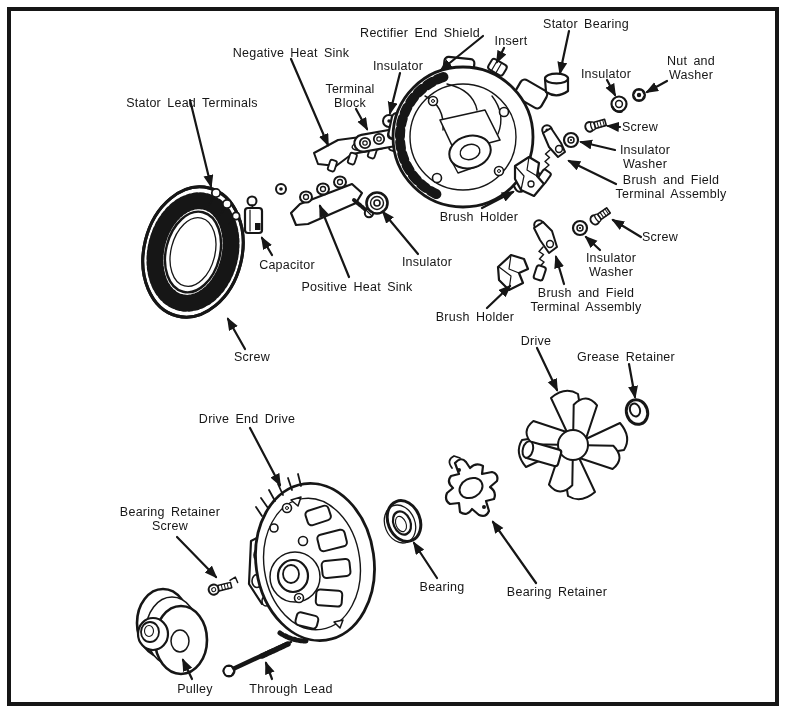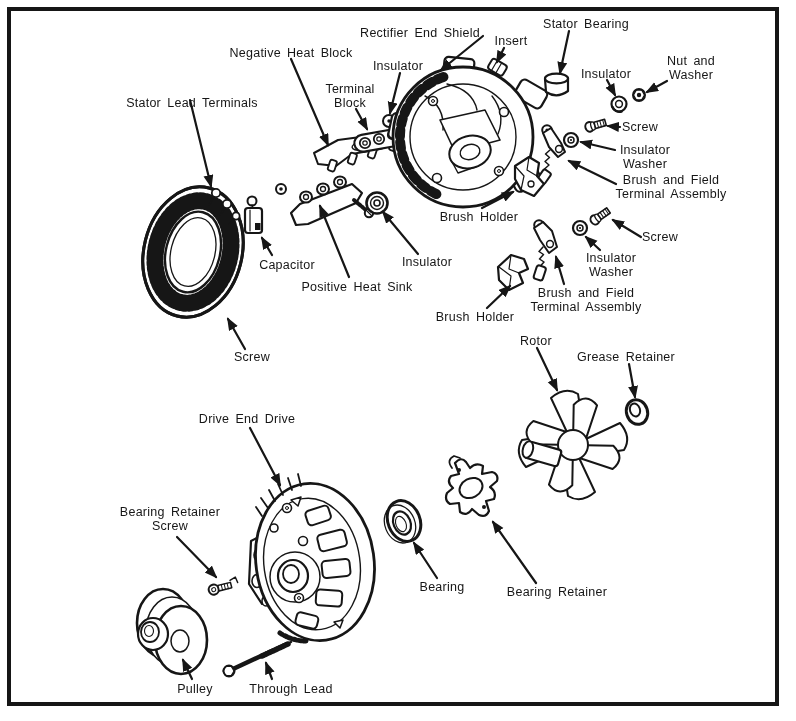--- a/index.html
+++ b/index.html
@@ -313,21 +313,21 @@
       <line x1="536" y1="583" x2="493" y2="522" marker-end="url(#ah)"></line>
       <line x1="192" y1="679" x2="183" y2="660" marker-end="url(#ah)"></line>
       <line x1="272" y1="679" x2="266" y2="663" marker-end="url(#ah)"></line>
     </g>
   </g>
 </svg>
 
 <div class="lbl" style="left:420px;top:26px">Rectifier End Shield</div>
 <div class="lbl" style="left:586px;top:17px">Stator Bearing</div>
 <div class="lbl" style="left:511px;top:34px">Insert</div>
-<div class="lbl" style="left:291px;top:46px">Negative Heat Block</div>
+<div class="lbl" style="left:291px;top:46px">Negative Heat Sink</div>
 <div class="lbl" style="left:398px;top:59px">Insulator</div>
 <div class="lbl" style="left:691px;top:54px">Nut and
 Washer</div>
 <div class="lbl" style="left:606px;top:67px">Insulator</div>
 <div class="lbl" style="left:350px;top:82px">Terminal
 Block</div>
 <div class="lbl" style="left:192px;top:96px">Stator Lead Terminals</div>
 <div class="lbl" style="left:640px;top:120px">Screw</div>
 <div class="lbl" style="left:645px;top:143px">Insulator
 Washer</div>
@@ -336,21 +336,21 @@
 <div class="lbl" style="left:479px;top:210px">Brush Holder</div>
 <div class="lbl" style="left:660px;top:230px">Screw</div>
 <div class="lbl" style="left:427px;top:255px">Insulator</div>
 <div class="lbl" style="left:287px;top:258px">Capacitor</div>
 <div class="lbl" style="left:611px;top:251px">Insulator
 Washer</div>
 <div class="lbl" style="left:357px;top:280px">Positive Heat Sink</div>
 <div class="lbl" style="left:586px;top:286px">Brush and Field
 Terminal Assembly</div>
 <div class="lbl" style="left:475px;top:310px">Brush Holder</div>
-<div class="lbl" style="left:536px;top:334px">Rotor</div>
+<div class="lbl" style="left:536px;top:334px">Drive</div>
 <div class="lbl" style="left:626px;top:350px">Grease Retainer</div>
 <div class="lbl" style="left:252px;top:350px">Screw</div>
 <div class="lbl" style="left:247px;top:412px">Drive End Drive</div>
 <div class="lbl" style="left:170px;top:505px">Bearing Retainer
 Screw</div>
 <div class="lbl" style="left:442px;top:580px">Bearing</div>
 <div class="lbl" style="left:557px;top:585px">Bearing Retainer</div>
 <div class="lbl" style="left:195px;top:682px">Pulley</div>
 <div class="lbl" style="left:291px;top:682px">Through Lead</div>
 

